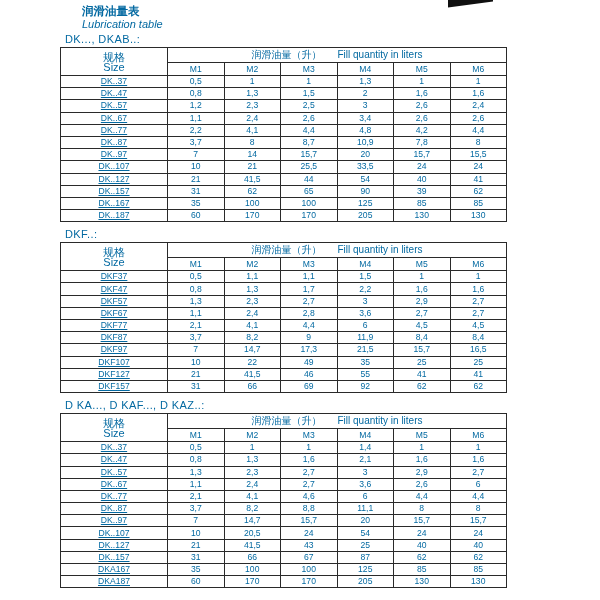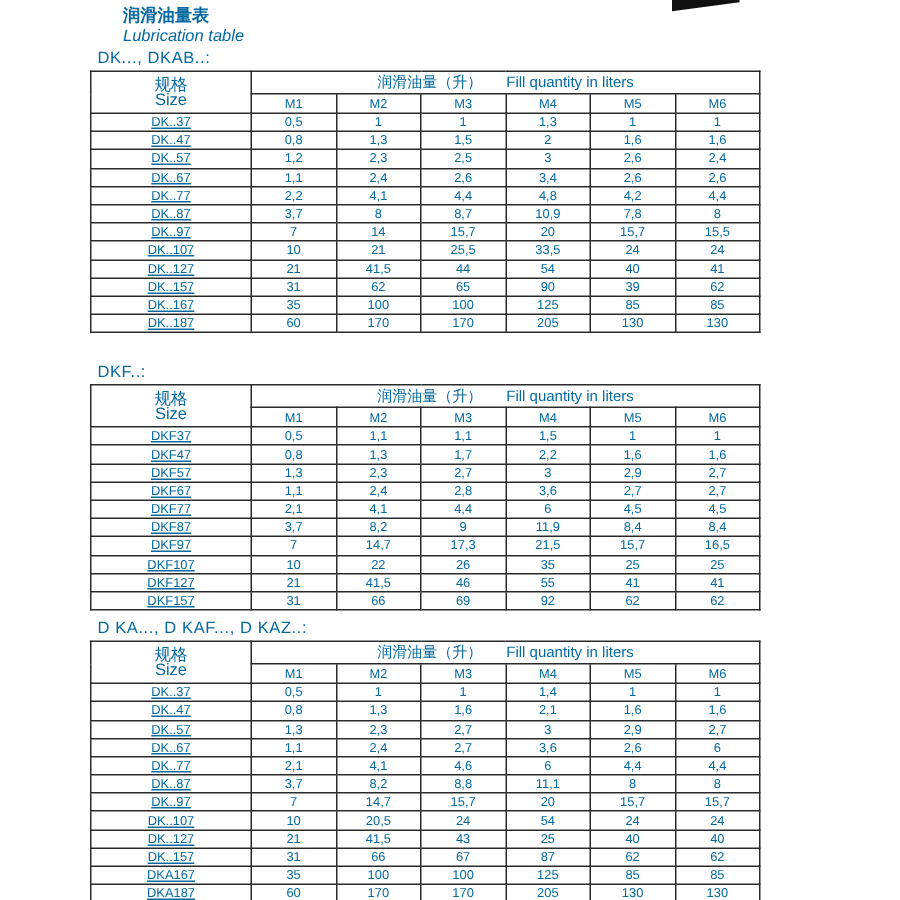--- a/index.html
+++ b/index.html
@@ -5,21 +5,21 @@
   html,body{margin:0;padding:0;background:#f4f4f4;}
   .page{
     position:relative;width:600px;height:600px;background:#ffffff;overflow:hidden;
     font-family:"Liberation Sans", sans-serif;color:#0369a1;
   }
   .corner-wedge{position:absolute;left:448px;top:0;}
   .doc-title{position:absolute;left:82px;top:5px;line-height:13px;}
   .doc-title .zh{font-size:11.5px;font-weight:bold;display:block;}
   .doc-title .en{font-size:11px;display:block;font-style:italic;}
   .sections{position:absolute;left:60px;top:33px;width:446px;}
-  .table-section + .table-section{margin-top:20px;}
+  .table-section + .table-section{margin-top:6px;}
   .table-section:nth-child(3){margin-top:6px;}
   .section-label{font-size:11px;height:12px;line-height:12px;margin:0 0 2px 5px;letter-spacing:0.4px;}
   table.lub-table{
     border-collapse:collapse;width:446px;table-layout:fixed;
   }
   table.lub-table th, table.lub-table td{
     border:1px solid #2a2a2a;text-align:center;vertical-align:middle;
     font-weight:normal;padding:0;overflow:hidden;white-space:nowrap;
   }
   th.size-th{font-size:11px;line-height:10px;}
@@ -280,21 +280,21 @@
               <td>14,7</td>
               <td>17,3</td>
               <td>21,5</td>
               <td>15,7</td>
               <td>16,5</td>
             </tr>
             <tr>
               <td class="size-td">DKF107</td>
               <td>10</td>
               <td>22</td>
-              <td>26</td>
+              <td>49</td>
               <td>35</td>
               <td>25</td>
               <td>25</td>
             </tr>
             <tr>
               <td class="size-td">DKF127</td>
               <td>21</td>
               <td>41,5</td>
               <td>46</td>
               <td>55</td>

